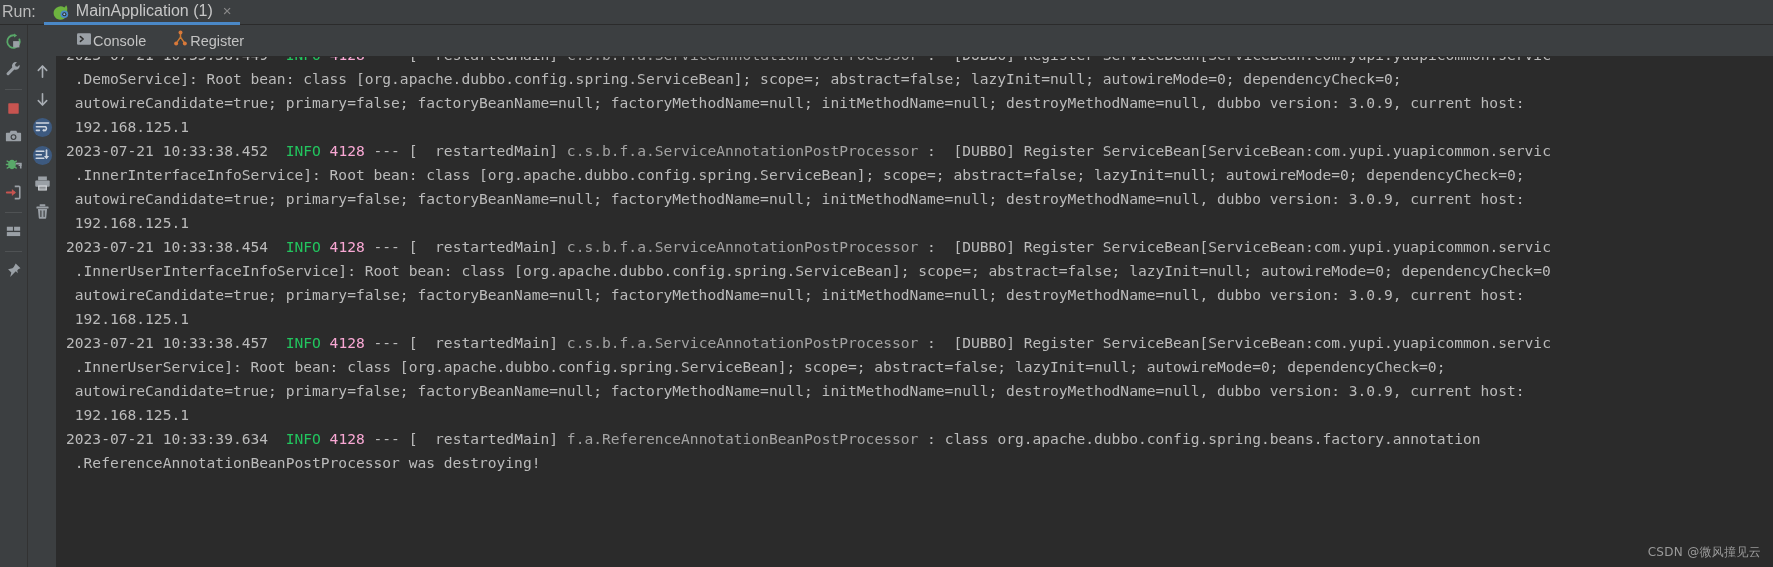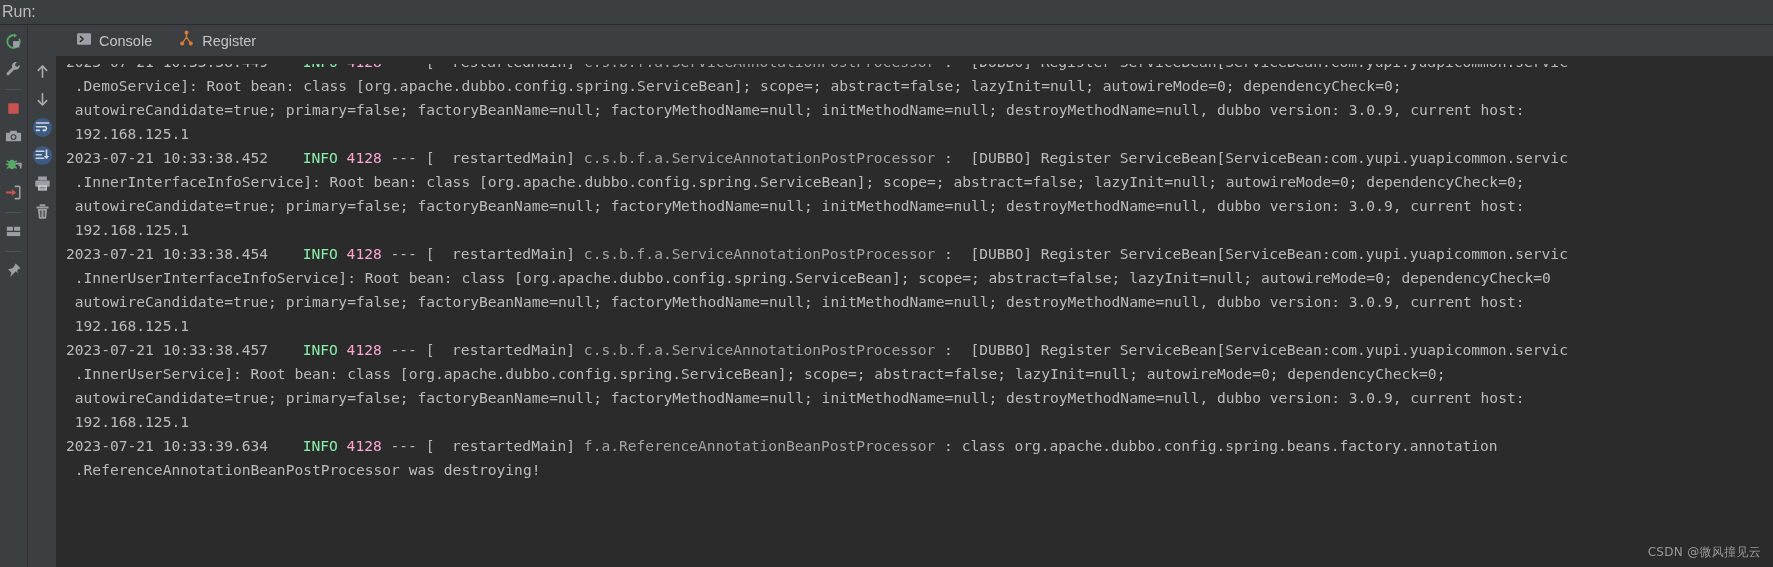--- a/index.html
+++ b/index.html
@@ -116,53 +116,53 @@
     flex: 0 0 31px;
     background: #3c3f41;
     display: flex;
     align-items: center;
     padding-left: 18px;
     gap: 22px;
   }
   .ctab {
     display: flex;
     align-items: center;
-    gap: 7px;
+    gap: 1px;
     cursor: pointer;
     padding: 2px 2px;
   }
   .ctab-label {
     color: #c3c3c3;
     font-size: 14.5px;
     white-space: nowrap;
   }
 
   .console-out {
     flex: 1 1 auto;
     background: #2b2b2b;
     overflow: hidden;
     position: relative;
-    padding: 8px 0 0 10px;
+    padding: 1px 0 0 10px;
   }
   .log {
     font-family: "DejaVu Sans Mono", "Liberation Mono", monospace;
     font-size: 14.6px;
     line-height: 24px;
     color: #bbbbbb;
     white-space: pre;
     margin: 0;
     padding: 0;
   }
   .log-row { white-space: pre; height: 24px; }
   .log-row.clip-top { height: 10px; overflow: hidden; }
   .log-row.clip-top .inner { display:block; margin-top:-14px; }
 
   
   .t-default { color: #bbbbbb; }
-  .t-info    { color: #86efac; margin-left: 17px; }
+  .t-info    { color: #22c55e; }
   .t-pid     { color: #f9a8d4; }
   .t-logger  { color: #a3a3a3; }
 
   
   .watermark {
     position: absolute;
     right: 12px;
     bottom: 6px;
     color: #9a9a9a;
     font-size: 12px;
@@ -173,20 +173,32 @@
   }
 </style>
 </head>
 <body>
 
 <div id="app">
 
   <div class="topbar">
     <span class="run-label">Run:</span>
 
+    <div class="run-tab">
+      <span>
+        <svg class="spring-icon" width="17" height="17" viewBox="0 0 16 16">
+          <path d="M13.3 2.2c-.4.9-1 1.5-1.6 2A6.6 6.6 0 0 0 1.8 11.6a6.6 6.6 0 0 0 11.9.7c1-1.6 1.1-3.6.5-5.3.4-1.6.3-3.1-.9-4.8z" fill="#6db33f"></path>
+          <circle cx="11.6" cy="10.6" r="3.6" fill="#4a88c7"></circle>
+          <circle cx="11.6" cy="10.6" r="1.9" fill="#2b2b2b"></circle>
+          <circle cx="11.6" cy="10.6" r="1" fill="#8fc4ef"></circle>
+        </svg>
+      </span>
+      <span class="run-tab-title">MainApplication (1)</span>
+      <span class="tab-close">×</span>
+    </div>
   </div>
 
   <div class="body">
 
     <div class="toolbar">
 
       <div class="tb-btn">
         <svg width="19" height="19" viewBox="0 0 20 20">
           <path d="M10 3.4a6.6 6.6 0 1 0 6.2 4.3" stroke="#59a869" stroke-width="1.9" fill="none" stroke-linecap="round"></path>
           <path d="M10.6 1.6l3.2 2.1-3.2 2.1z" fill="#59a869"></path>

